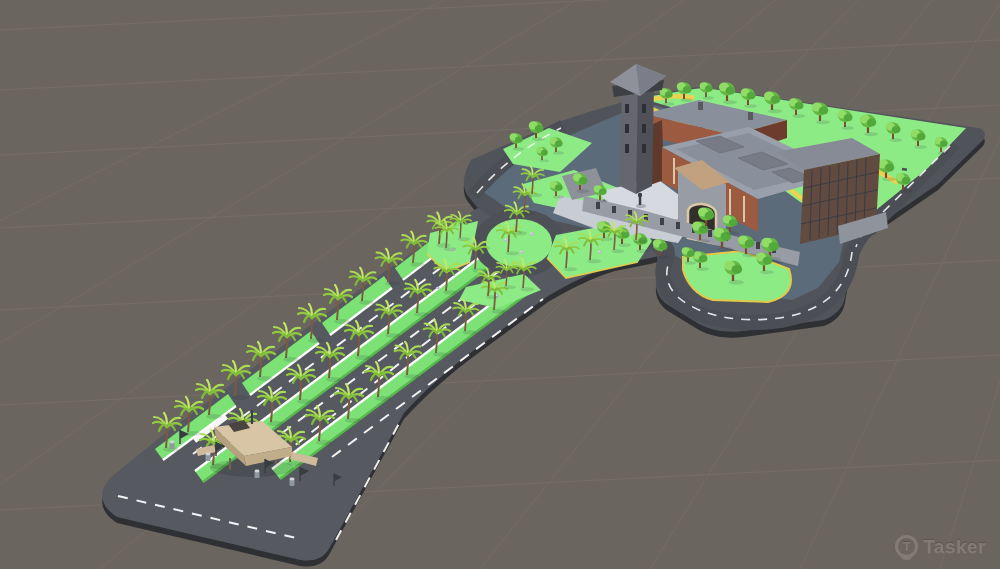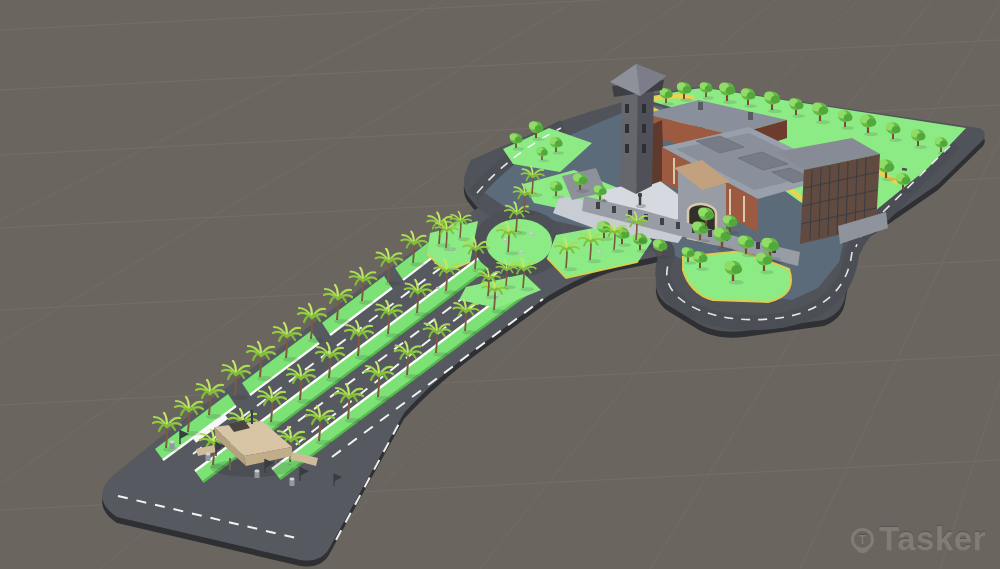--- a/index.html
+++ b/index.html
@@ -7,21 +7,21 @@
          font-family:"Liberation Sans", sans-serif;}
   #stage svg{display:block;}
   #watermark{position:absolute;right:14px;bottom:11px;display:flex;align-items:center;gap:5px;
              opacity:.78;pointer-events:none;}
   #watermark .wm-icon{width:23px;height:23px;border-radius:50%;border:3px solid #8a837a;
              box-sizing:border-box;display:flex;align-items:center;justify-content:center;
              color:#8a837a;font-weight:bold;font-size:13px;line-height:1;
              text-shadow:0 -1px 1px rgba(0,0,0,.25);position:relative;}
   .wm-icon:after{content:"";position:absolute;left:2px;right:2px;bottom:-5px;height:4px;
              border-bottom:2px solid #8a837a;border-radius:0 0 8px 8px;}
-  #watermark .wm-text{color:#8a837a;font-size:33px;font-weight:bold;letter-spacing:.5px;
+  #watermark .wm-text{color:#8a837a;font-size:19px;font-weight:bold;letter-spacing:.5px;
              text-shadow:0 -1px 1px rgba(0,0,0,.22), 0 1px 0 rgba(255,255,255,.06);}
 </style>
 </head>
 <body>
 
 <div id="stage">
 <svg width="1000" height="569" viewBox="0 0 1000 569" xmlns="http://www.w3.org/2000/svg">
   <defs>
     <g id="palm">
       <ellipse cx="5" cy="1.5" rx="8" ry="2.4" fill="#2b2d30" opacity=".15"></ellipse>

